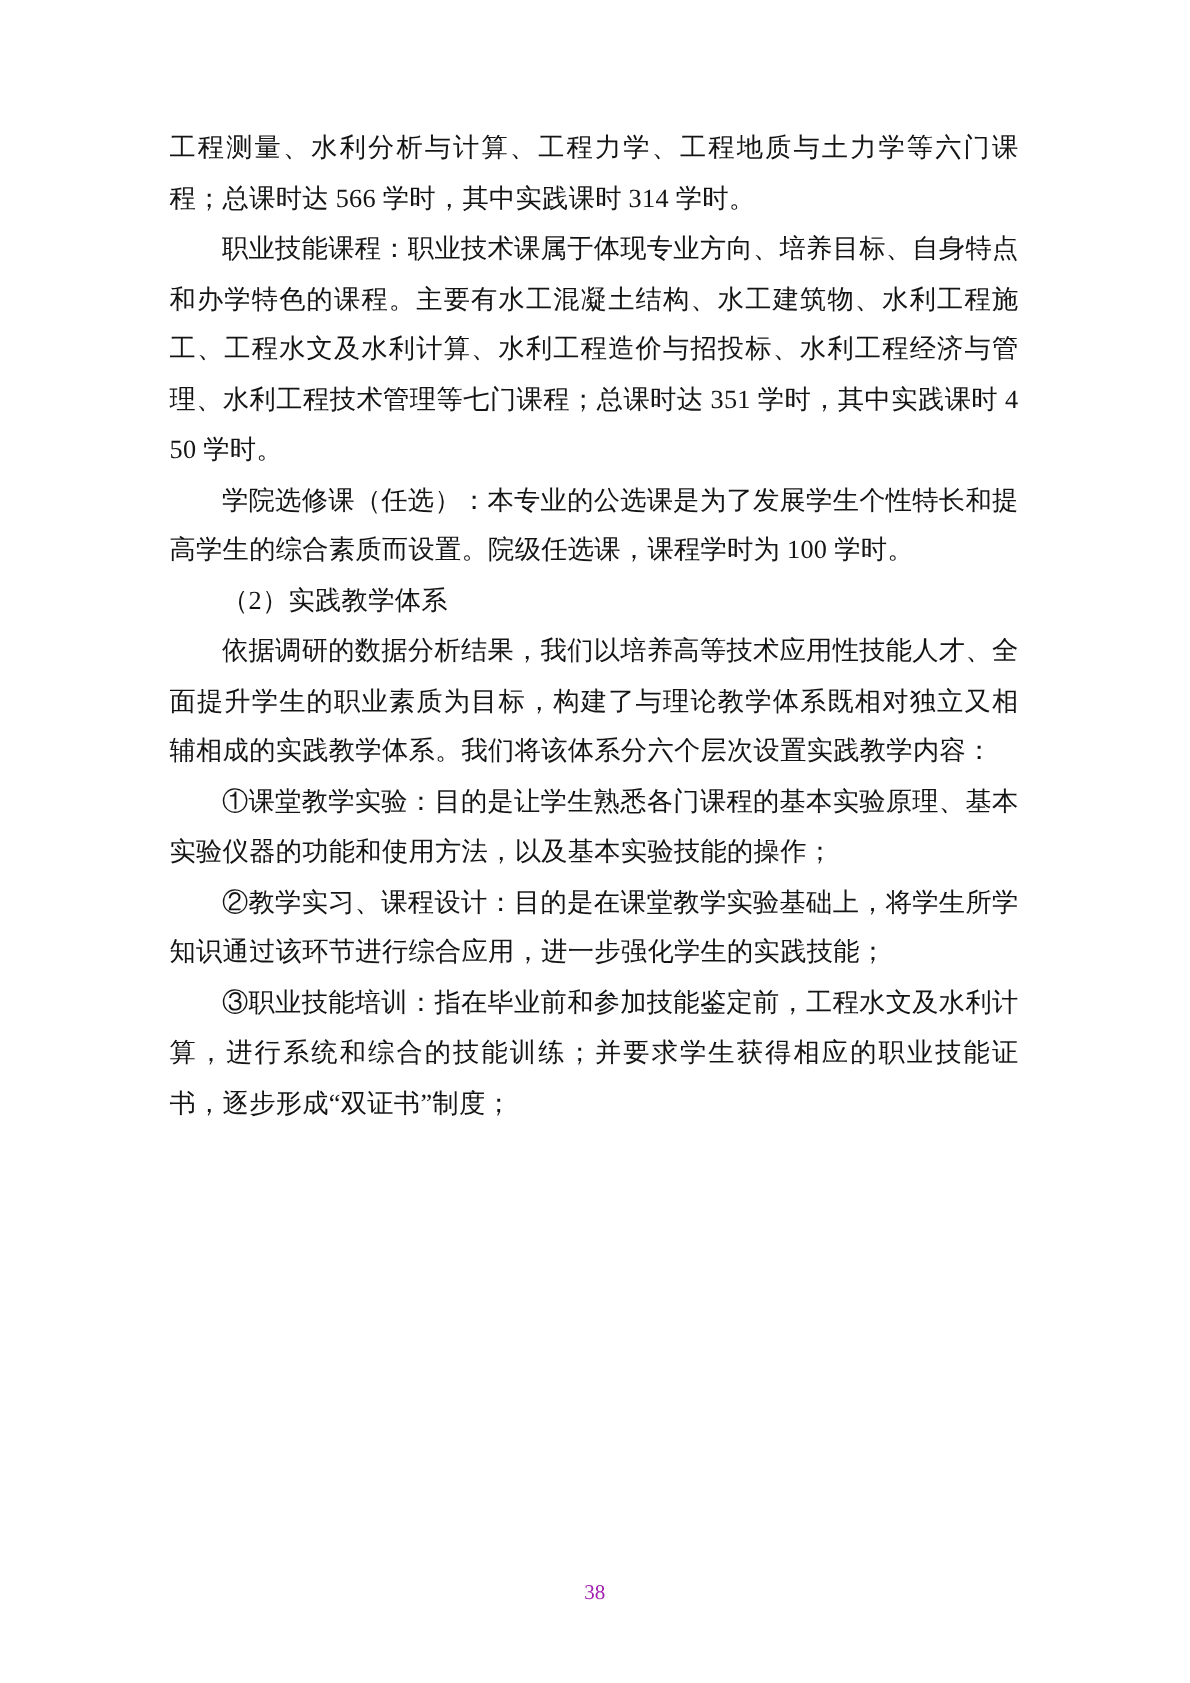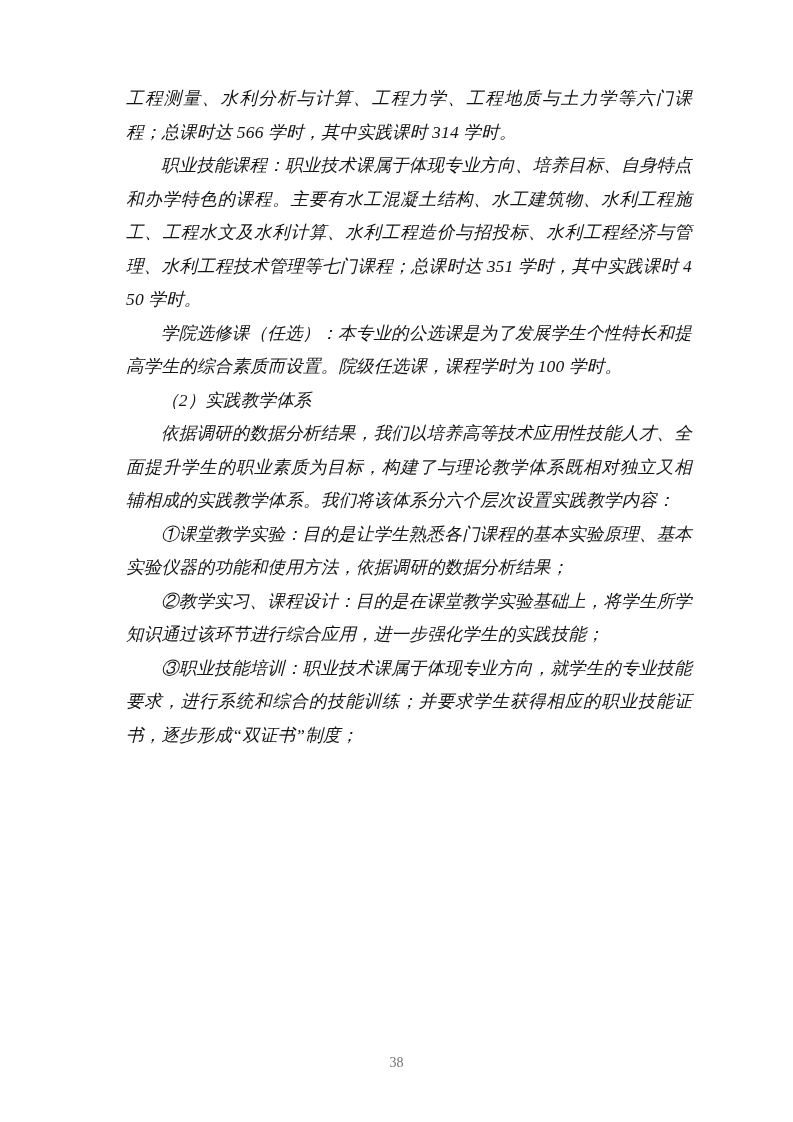--- a/index.html
+++ b/index.html
@@ -11,24 +11,23 @@
     position: relative;
     width: 793px;
     height: 1122px;
     background: #ffffff;
     overflow: hidden;
     font-family: "Liberation Serif", "DejaVu Serif", serif;
     color: #141414;
   }
   .content {
     position: absolute;
-    left: 126px;
+    left: 113px;
     top: 82px;
     width: 566px;
-    font-style: italic;
   }
   .para {
     margin: 0;
     padding: 0;
     font-size: 17.5px;
     line-height: 33.5px;
     text-align: justify;
     text-align-last: left;
     word-break: break-all;
     letter-spacing: 0.2px;
@@ -37,32 +36,32 @@
     text-indent: 2em;
   }
   .page-footer {
     position: absolute;
     left: 0;
     top: 1053px;
     width: 100%;
     text-align: center;
     font-size: 14px;
     line-height: 20px;
-    color: #737373;
+    color: #a21caf;
   }
 </style>
 </head>
 <body>
 
 <div class="page">
   <main class="content">
 
   <p class="para">工程测量、水利分析与计算、工程力学、工程地质与土力学等六门课程；总课时达 566 学时，其中实践课时 314 学时。</p>
       <p class="para indent">职业技能课程：职业技术课属于体现专业方向、培养目标、自身特点和办学特色的课程。主要有水工混凝土结构、水工建筑物、水利工程施工、工程水文及水利计算、水利工程造价与招投标、水利工程经济与管理、水利工程技术管理等七门课程；总课时达 351 学时，其中实践课时 450 学时。</p>
       <p class="para indent">学院选修课（任选）：本专业的公选课是为了发展学生个性特长和提高学生的综合素质而设置。院级任选课，课程学时为 100 学时。</p>
       <p class="para indent">（2）实践教学体系</p>
       <p class="para indent">依据调研的数据分析结果，我们以培养高等技术应用性技能人才、全面提升学生的职业素质为目标，构建了与理论教学体系既相对独立又相辅相成的实践教学体系。我们将该体系分六个层次设置实践教学内容：</p>
-      <p class="para indent">①课堂教学实验：目的是让学生熟悉各门课程的基本实验原理、基本实验仪器的功能和使用方法，依据调研的数据分析结果；</p>
+      <p class="para indent">①课堂教学实验：目的是让学生熟悉各门课程的基本实验原理、基本实验仪器的功能和使用方法，以及基本实验技能的操作；</p>
       <p class="para indent">②教学实习、课程设计：目的是在课堂教学实验基础上，将学生所学知识通过该环节进行综合应用，进一步强化学生的实践技能；</p>
-      <p class="para indent">③职业技能培训：职业技术课属于体现专业方向，就学生的专业技能要求，进行系统和综合的技能训练；并要求学生获得相应的职业技能证书，逐步形成“双证书”制度；</p>
+      <p class="para indent">③职业技能培训：指在毕业前和参加技能鉴定前，工程水文及水利计算，进行系统和综合的技能训练；并要求学生获得相应的职业技能证书，逐步形成“双证书”制度；</p>
     </main>
   <div class="page-footer">38</div>
 </div>
 
 </body></html>

